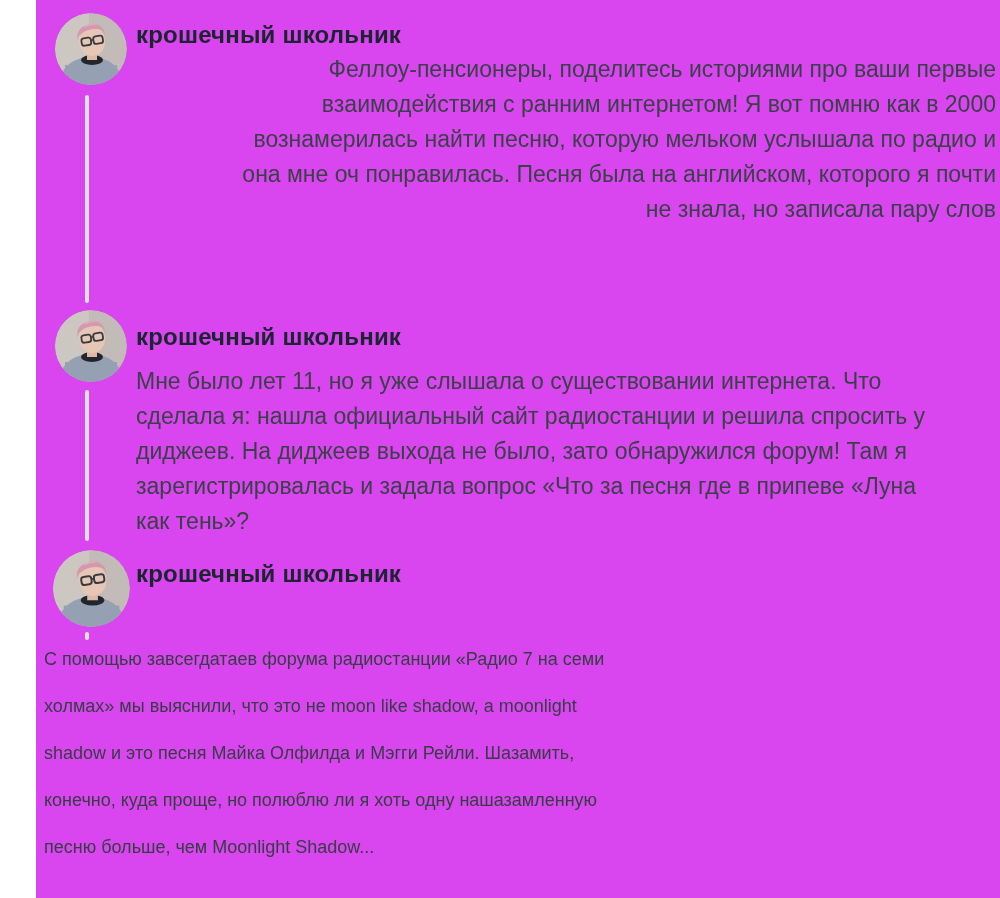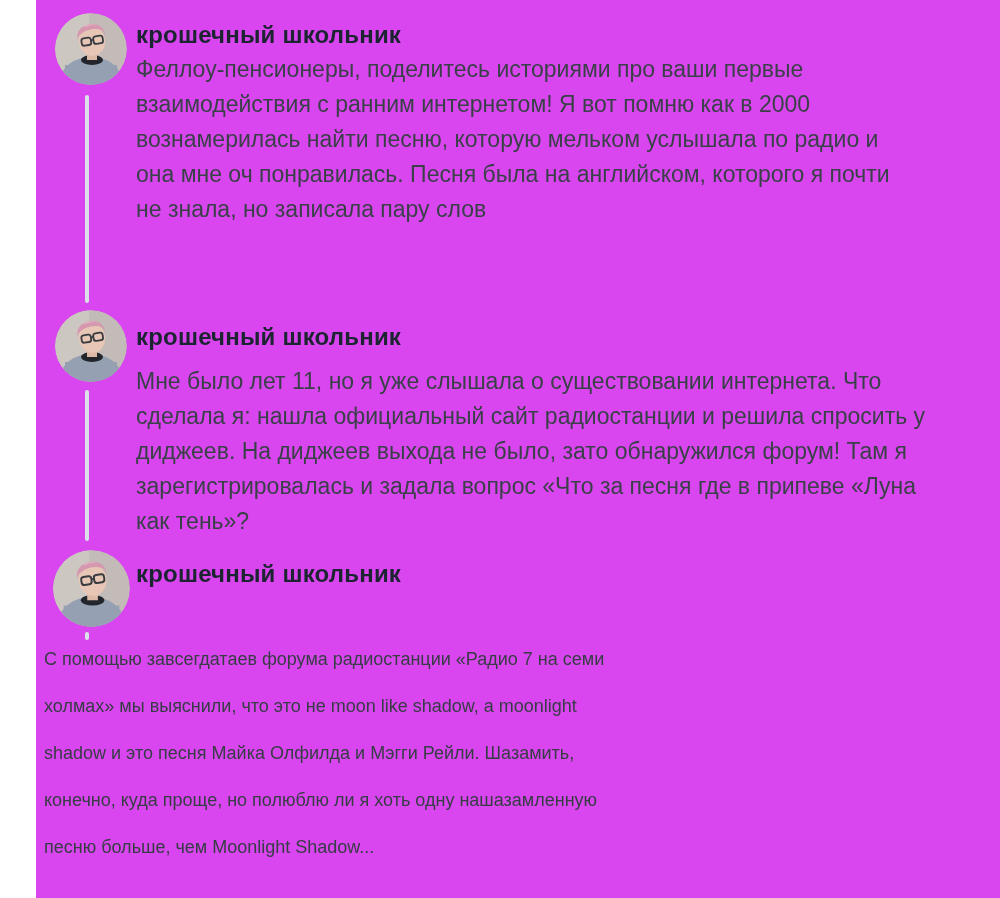--- a/index.html
+++ b/index.html
@@ -53,21 +53,21 @@
   }
   
   .av-a { left: 19px; top: 13px;  width: 72px; height: 72px; }
   .av-b { left: 19px; top: 310px; width: 72px; height: 72px; }
   .av-c { left: 17px; top: 550px; width: 77px; height: 77px; }
 
   .un-a { left: 100px; top: 20px; }
   .un-b { left: 100px; top: 322px; }
   .un-c { left: 100px; top: 559px; }
 
-  .bd-a { left: 100px; top: 52px;  width: 860px; height: 176px; }
+  .bd-a { left: 100px; top: 52px;  width: 860px; height: 176px; text-align: right; }
   .bd-b { left: 100px; top: 364px; width: 860px; height: 176px; }
   .bd-c { left: 8px;   top: 636px; width: 970px; height: 228px; }
 
   .tl-a { left: 49px; top: 95px;  height: 208px; }
   .tl-b { left: 49px; top: 390px; height: 151px; }
   .tl-c { left: 49px; top: 632px; height: 8px; }
 </style>
 </head>
 <body>
 

